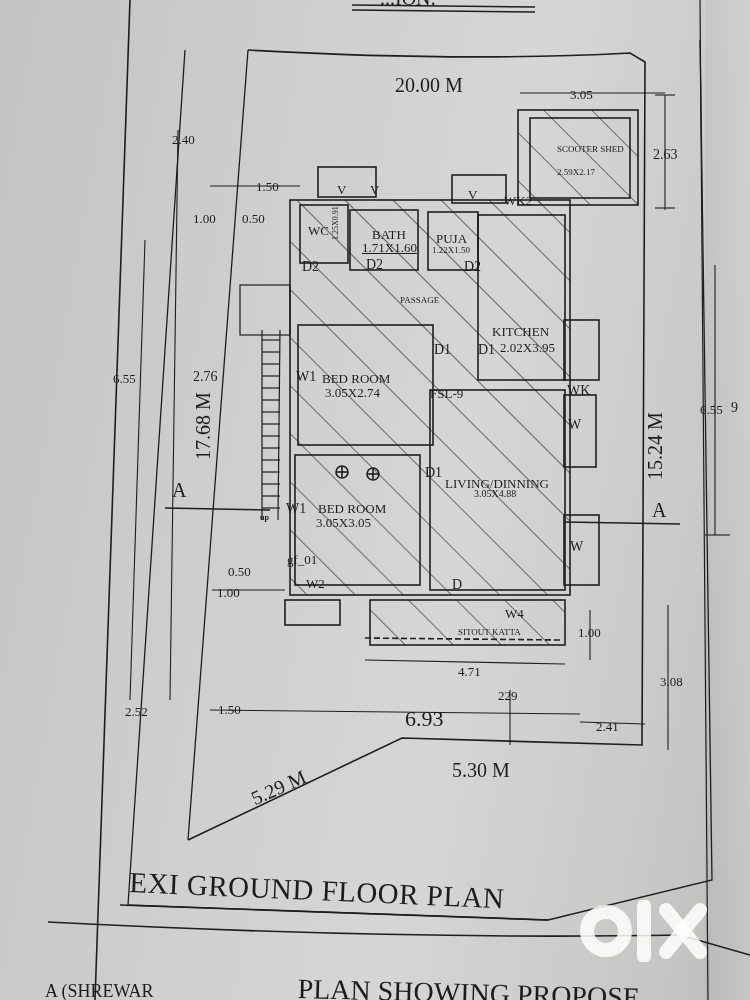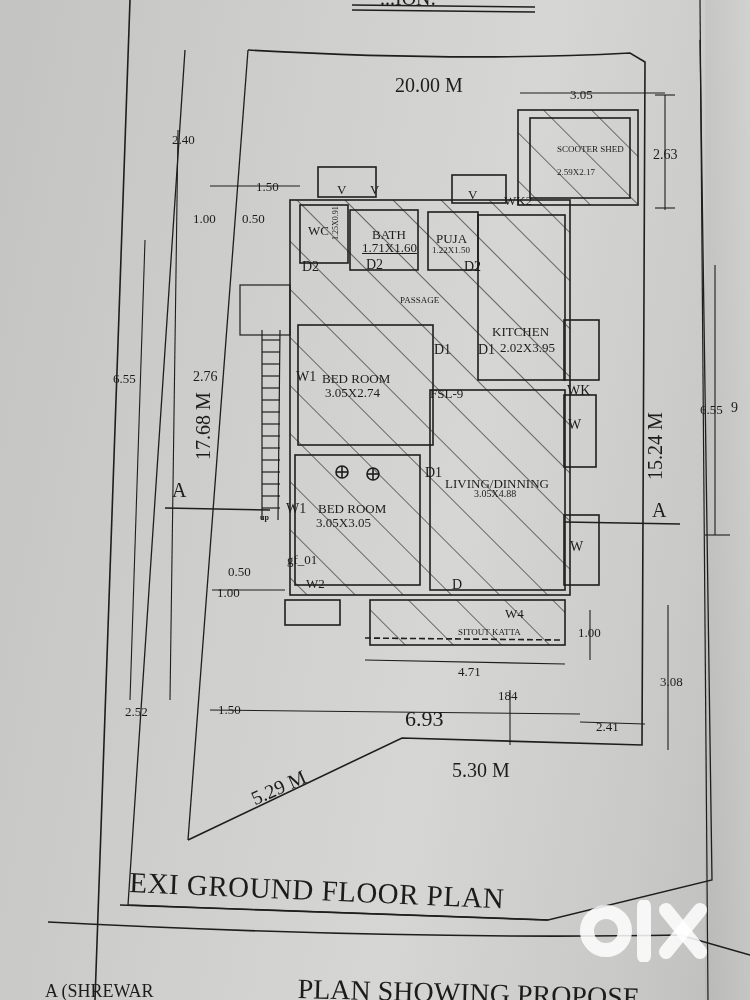--- a/index.html
+++ b/index.html
@@ -140,21 +140,21 @@
 <div class="t sm" style="left:193px;top:212px;">1.00</div>
 <div class="t sm" style="left:242px;top:212px;">0.50</div>
 <div class="t sm" style="left:113px;top:372px;">6.55</div>
 <div class="t md" style="left:150px;top:370px;margin-left:43px;">2.76</div>
 <div class="t sm" style="left:700px;top:403px;">6.55</div>
 <div class="t md" style="left:731px;top:401px;">9</div>
 <div class="t sm" style="left:228px;top:565px;">0.50</div>
 <div class="t sm" style="left:217px;top:586px;">1.00</div>
 <div class="t sm" style="left:578px;top:626px;">1.00</div>
 <div class="t sm" style="left:458px;top:665px;">4.71</div>
-<div class="t sm" style="left:498px;top:689px;">184</div>
+<div class="t sm" style="left:498px;top:689px;">229</div>
 <div class="t sm" style="left:660px;top:675px;">3.08</div>
 <div class="t sm" style="left:125px;top:705px;">2.52</div>
 <div class="t sm" style="left:218px;top:703px;">1.50</div>
 <div class="t sm" style="left:596px;top:720px;">2.41</div>
 
 <div class="t sm" style="left:557px;top:145px;font-size:9px;">SCOOTER SHED</div>
 <div class="t sm" style="left:557px;top:168px;font-size:9px;">2.59X2.17</div>
 <div class="t sm" style="left:308px;top:224px;">WC</div>
 <div class="t sm rot90" style="left:332px;top:240px;font-size:8px;">1.25X0.91</div>
 <div class="t sm" style="left:372px;top:228px;">BATH</div>

